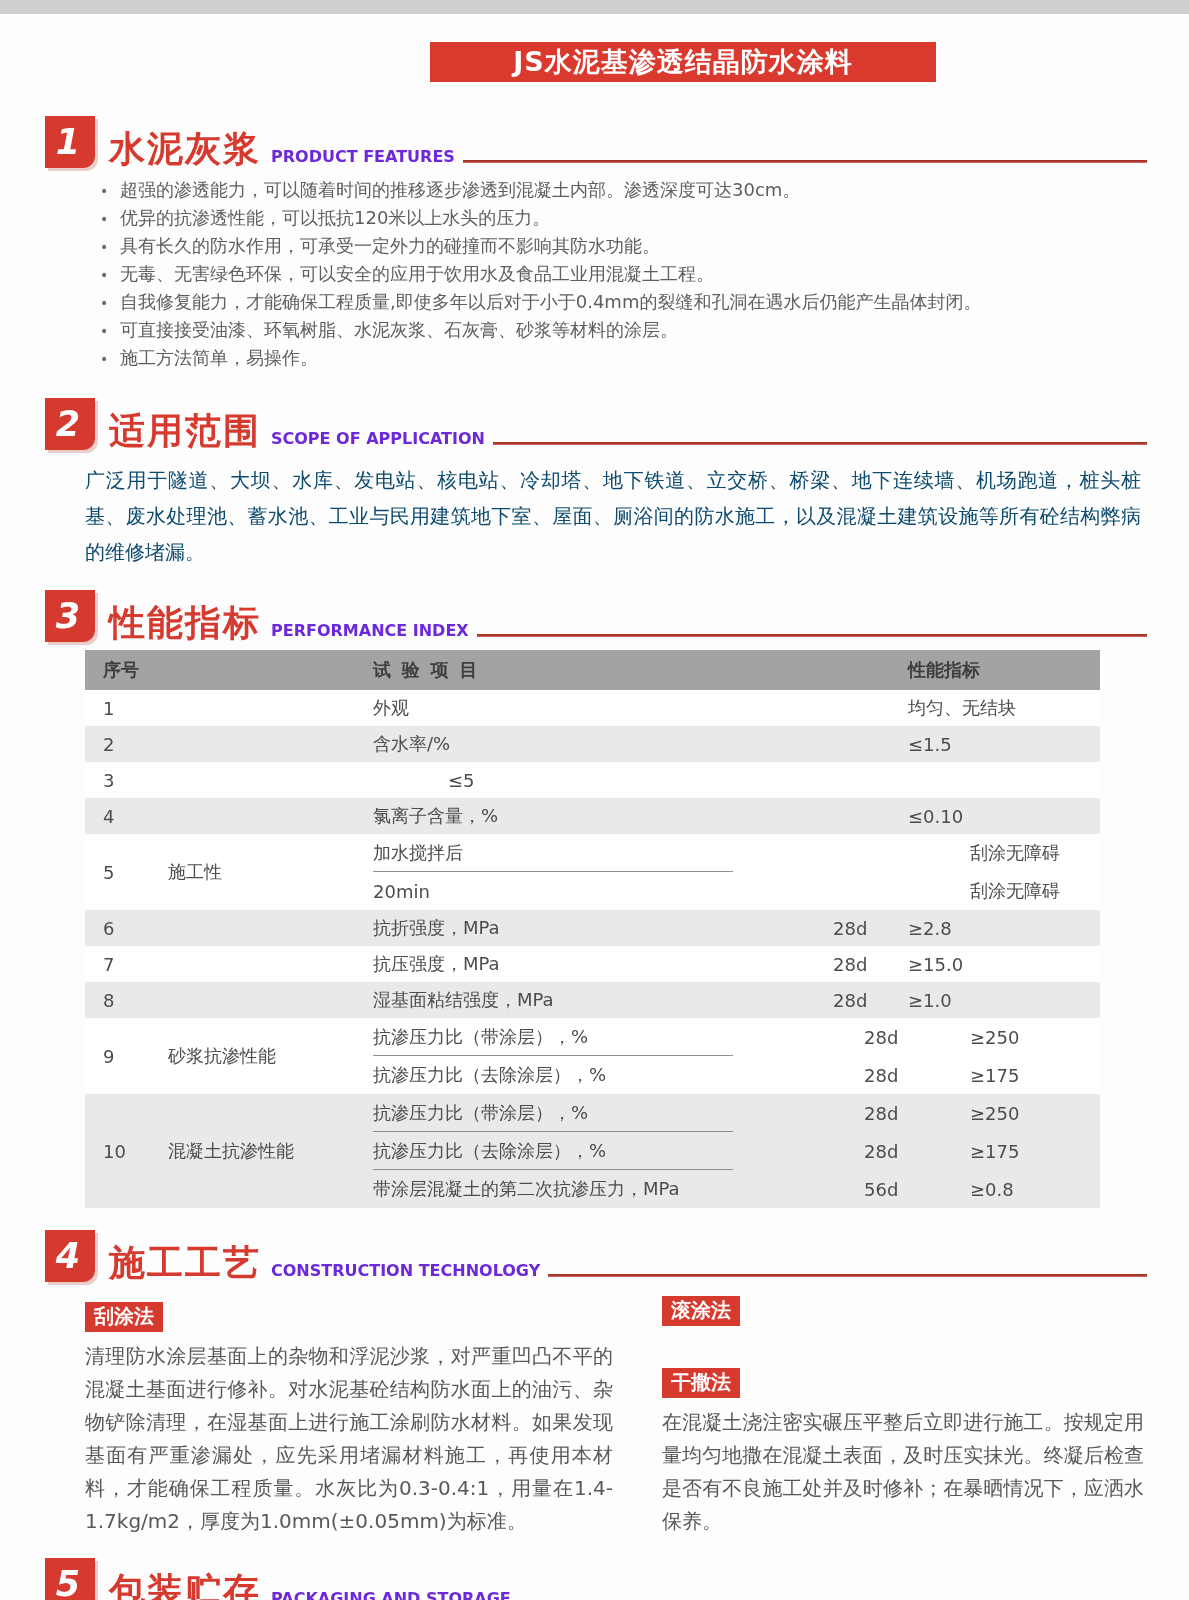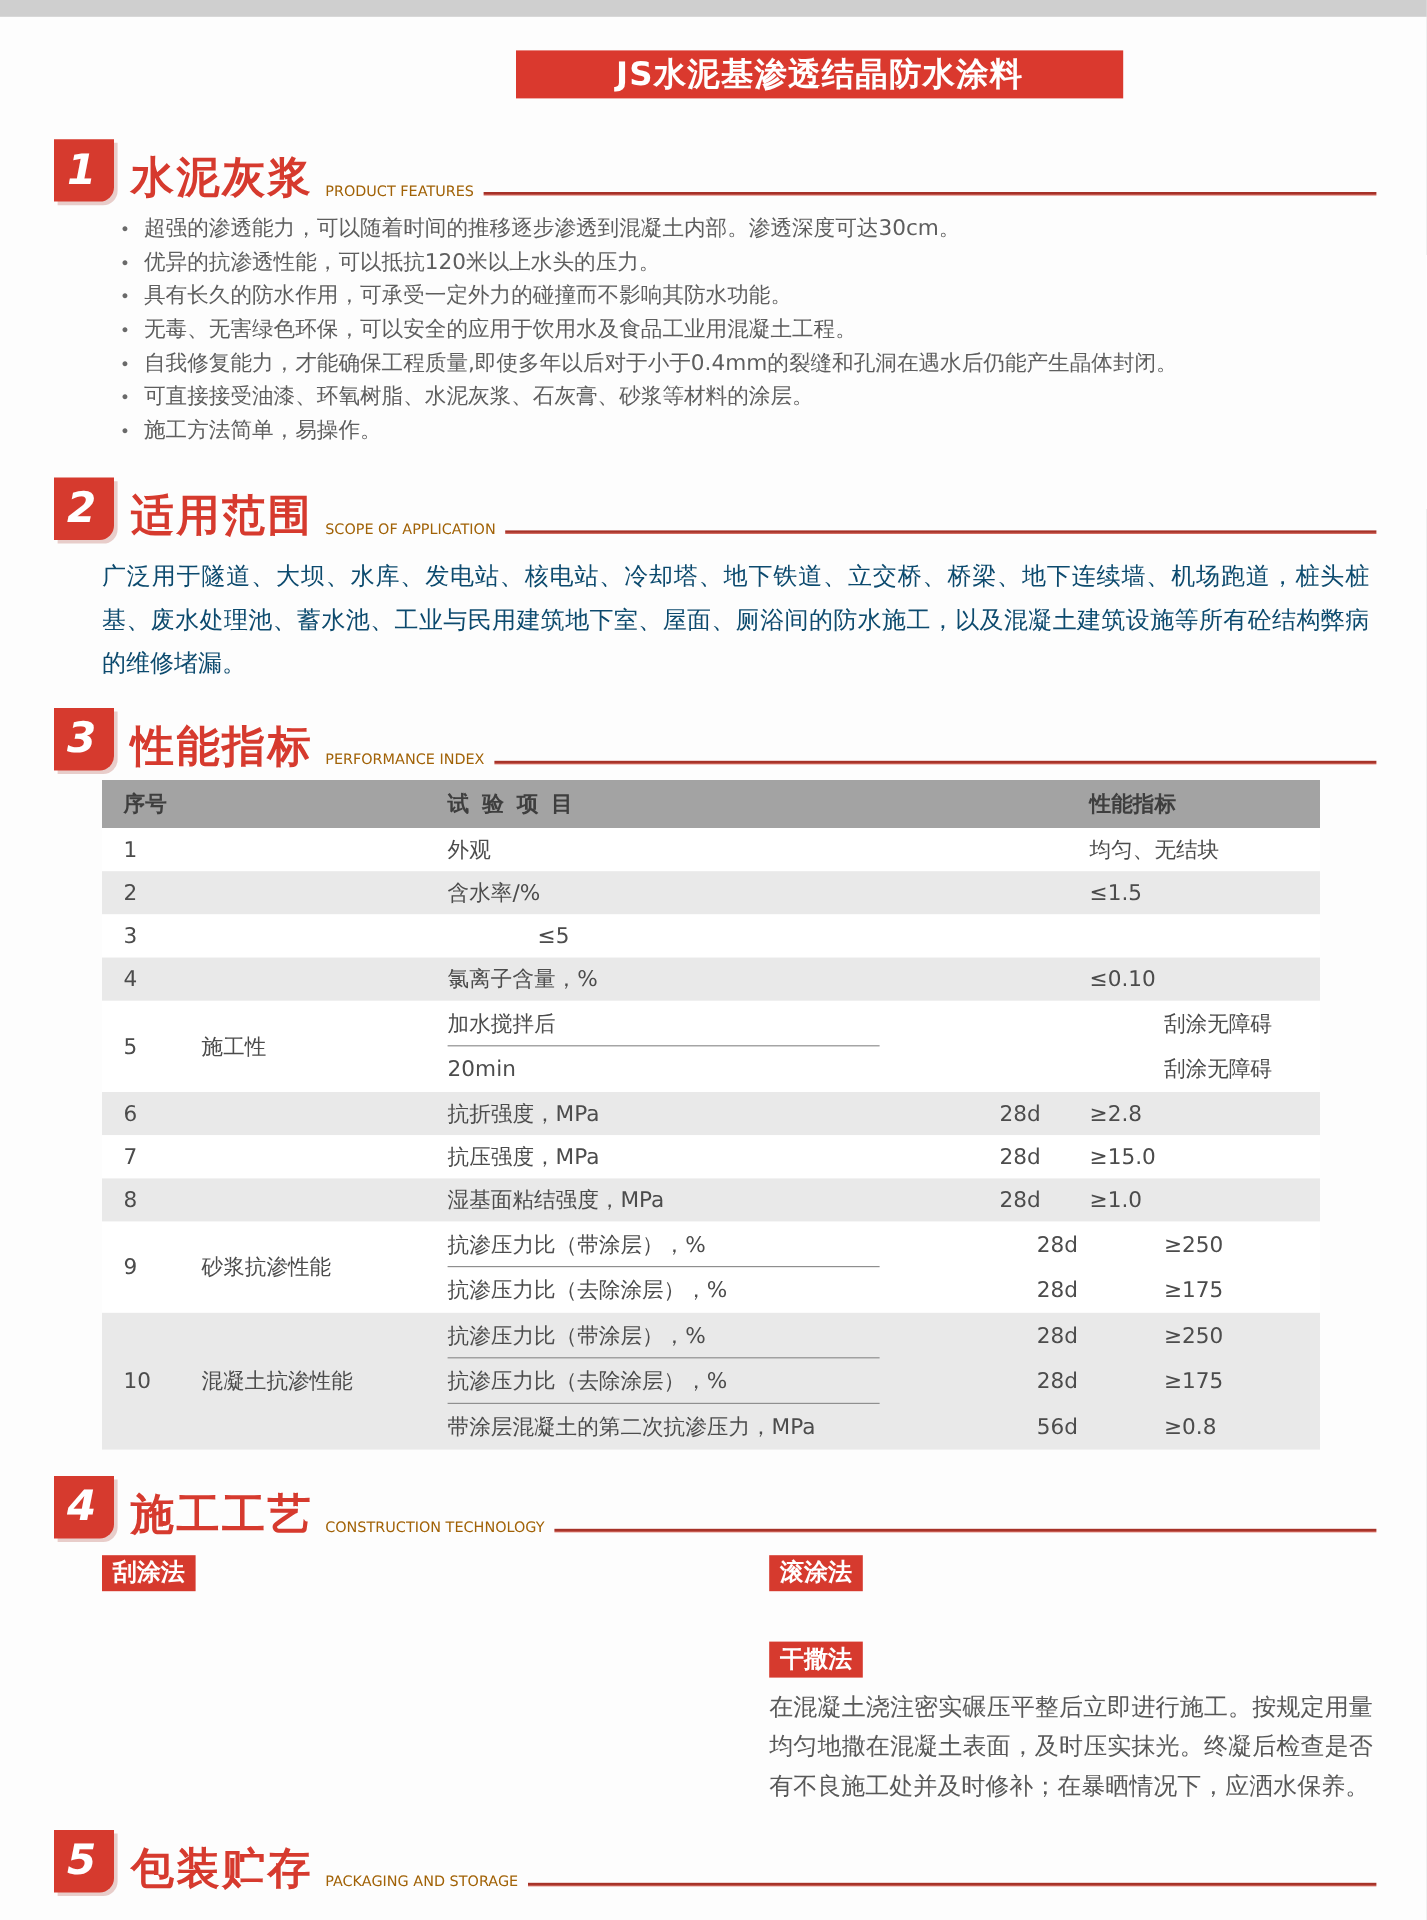--- a/index.html
+++ b/index.html
@@ -10,21 +10,21 @@
   .title-banner { width:506px; height:40px; margin:28px 0 0 430px; background:#da392e;
     color:#fff; font-size:27px; font-weight:bold; letter-spacing:1px;
     display:flex; align-items:center; justify-content:center; }
 
   
   .sec-hdr { display:flex; align-items:flex-end; margin-left:45px; margin-right:42px; }
   .sec-num { flex:0 0 50px; height:52px; background:#d63a2e; color:#fff; font-size:35px;
     font-weight:bold; font-style:italic; display:flex; align-items:center; justify-content:center;
     border-radius:0 0 12px 0; box-shadow:3px 3px 0 rgba(160,35,25,.22); padding-right:4px; }
   .sec-cn { color:#d63a2e; font-size:36px; font-weight:bold; margin-left:14px; line-height:1.05; letter-spacing:2px; }
-  .sec-en { color:#a16207; font-size:12px; font-weight:normal; margin-left:10px; margin-bottom:2px; white-space:nowrap; }
+  .sec-en { color:#6d28d9; font-size:16px; font-weight:bold; margin-left:10px; margin-bottom:2px; white-space:nowrap; }
   .sec-line { flex:1 1 auto; height:3px; margin-left:8px; margin-bottom:5px;
     background:linear-gradient(to bottom,#a63228 0%,#a63228 45%,#df7b71 100%); }
 
   
   .bullets { margin:10px 60px 0 100px; }
   .bullet { display:flex; align-items:baseline; height:28px; font-size:18px; color:#5e5e5e; white-space:nowrap; }
   .bullet .dot { flex:0 0 20px; color:#6a6a6a; font-size:14px; }
 
   
   .body-par { margin:12px 48px 0 85px; font-size:20px; line-height:36px; text-align:justify; color:#0c4a6e; }
@@ -42,21 +42,21 @@
   .c-cat { width:205px; }
   .row-body { flex:1; display:flex; flex-direction:column; justify-content:center; }
   .sub { display:flex; align-items:center; min-height:36px; }
   .sub .c-item { width:460px; position:relative; align-self:stretch; display:flex; align-items:center; }
   .sub .c-age { width:75px; }
   .sub .c-val { flex:1; }
   .sub.divided .c-item::after { content:""; position:absolute; left:0; bottom:0; width:360px; border-bottom:1px solid #8f8f8f; }
   .sub.tall { min-height:38px;gap:31px; }
 
   
-  .cols { display:flex; margin:14px 45px 0 85px; gap:28px; }
+  .cols { display:flex; margin:14px 45px 0 85px; gap:49px;align-items:flex-end; }
   .col-l { flex:0 0 528px; }
   .col-r { flex:1; }
   .red-label { display:inline-block; background:#d63a2e; color:#fff; font-size:20px; font-weight:bold;
     padding:1px 9px 3px 9px; line-height:26px; }
   .method-text { margin-top:8px; font-size:20px; line-height:33px; text-align:justify; color:#585858; }
   .col-r .red-label.second { margin-top:42px; }
 </style>
 </head>
 <body>
 
@@ -254,20 +254,21 @@
 
   <div class="sec-hdr" style="margin-top:22px;">
     <div class="sec-num">4</div>
     <div class="sec-cn">施工工艺</div>
     <div class="sec-en">CONSTRUCTION TECHNOLOGY</div>
     <div class="sec-line"></div>
   </div>
   <div class="cols">
     <div class="col-l">
       <span class="red-label">刮涂法</span>
+      <div class="method-text">清理防水涂层基面上的杂物和浮泥沙浆，对严重凹凸不平的混凝土基面进行修补。对水泥基砼结构防水面上的油污、杂物铲除清理，在湿基面上进行施工涂刷防水材料。如果发现基面有严重渗漏处，应先采用堵漏材料施工，再使用本材料，才能确保工程质量。水灰比为0.3-0.4:1，用量在1.4-1.7kg/m2，厚度为1.0mm(±0.05mm)为标准。</div>
     </div>
     <div class="col-r">
       <span class="red-label">滚涂法</span>
       <br>
       <span class="red-label second">干撒法</span>
       <div class="method-text">在混凝土浇注密实碾压平整后立即进行施工。按规定用量均匀地撒在混凝土表面，及时压实抹光。终凝后检查是否有不良施工处并及时修补；在暴晒情况下，应洒水保养。</div>
     </div>
   </div>
 
   <div class="sec-hdr" style="margin-top:20px;">

